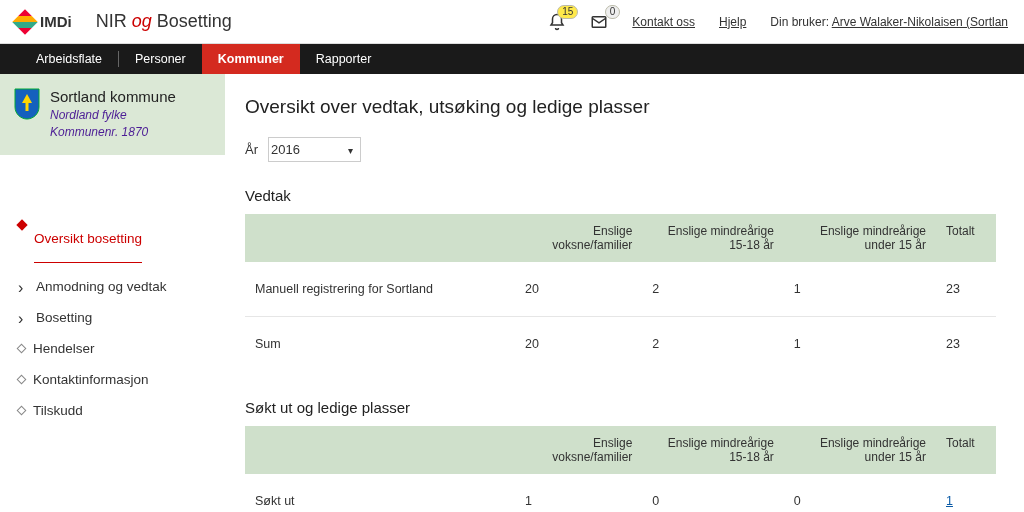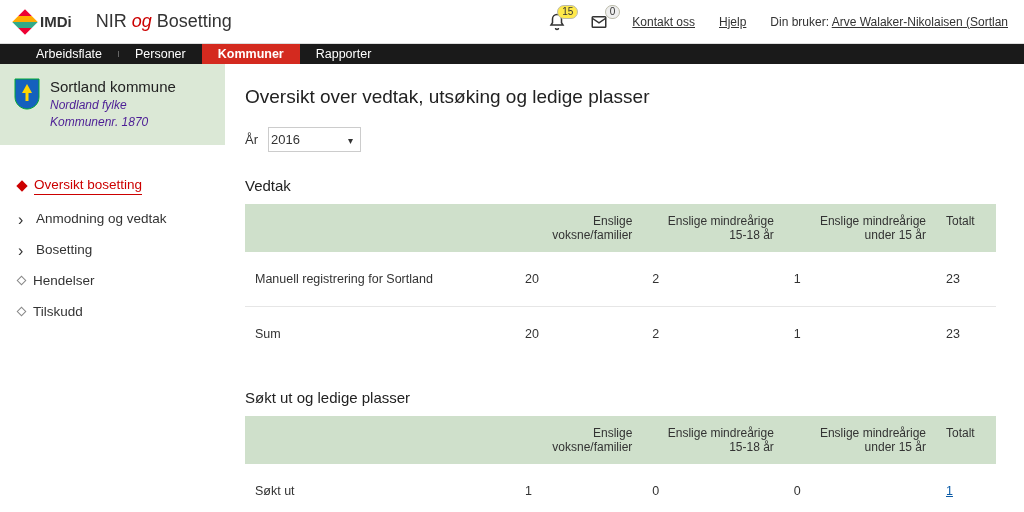--- a/index.html
+++ b/index.html
@@ -11,36 +11,36 @@
   .app-title { margin-left: 24px; font-size: 18px; font-weight: 400; }
   .app-title .og { color: #c00; font-style: italic; }
   .top-right { margin-left: auto; display: flex; align-items: center; gap: 24px; font-size: 12px; }
   .icon-btn { position: relative; display: inline-flex; align-items: center; cursor: pointer; }
   .badge { position: absolute; top: -8px; right: -12px; background: #ffe94a; border: 1px solid #bba; border-radius: 8px; font-size: 10px; padding: 0 4px; line-height: 12px; }
   .badge.grey { background: #eee; }
   .link { text-decoration: underline; cursor: pointer; color: #333; }
   .user-label { font-size: 12px; }
   .user-name { text-decoration: underline; text-align: right; }
   
-  .navbar { background: #1a1a1a; height: 20px; display: flex; align-items: stretch; padding-left: 20px; }
+  .navbar { background: #1a1a1a; height: 30px; display: flex; align-items: stretch; padding-left: 20px; }
   .nav-item { color: #fff; font-size: 12.5px; display: flex; align-items: center; padding: 0 16px; cursor: pointer; }
   .nav-sep { width: 1px; background: #666; margin: 7px 0; }
   .nav-item.active { background: #d42a1f; font-weight: 600; }
   
   .layout { display: flex; }
   .sidebar { width: 225px; flex-shrink: 0; }
   .kommune-box { background: #dbe8d6; padding: 14px 14px 14px 14px; display: flex; gap: 10px; }
   .shield { width: 26px; height: 32px; flex-shrink: 0; }
   .kommune-name { font-size: 15px; color: #222; margin-bottom: 2px; }
   .kommune-sub { font-size: 12px; color: #4c1d95; line-height: 1.4; font-style: italic; }
   
   .side-menu { padding: 24px 8px 8px 18px; }
   .side-item { display: flex; align-items: center; gap: 8px; padding: 8px 0; font-size: 13.5px; color: #333; cursor: pointer; }
   .side-item.active { color: #c00; }
-  .side-item.active .lbl { border-bottom: 1px solid #c00; padding-bottom: 2px; }
+  .side-item.active .lbl { border-bottom: 1px solid #c00; padding-bottom: 16px; margin-top: 44px; }
   .bullet { width: 10px; height: 10px; display: inline-block; }
   .bullet.diamond-red { background: #c00; transform: rotate(45deg); width: 8px; height: 8px; }
   .bullet.chev::before { content: "›"; font-size: 16px; color: #333; line-height: 10px; }
   .bullet.diamond-out { border: 1px solid #888; transform: rotate(45deg); width: 7px; height: 7px; }
   
   .main { flex: 1; padding: 22px 28px 30px 20px; }
   h1 { font-size: 19px; font-weight: 400; color: #222; margin-bottom: 24px; }
   .year-row { display: flex; align-items: center; gap: 10px; margin-bottom: 30px; font-size: 13px; }
   .year-select { border: 1px solid #ccc; padding: 4px 60px 4px 2px; font-size: 13px; background: #fff; position: relative; }
   .year-wrap { position: relative; display: inline-block; }
@@ -128,20 +128,24 @@
       <div class="side-item">
           <span class="bullet chev"></span>
           <span class="lbl">Bosetting</span>
         </div>
       <div class="side-item">
           <span class="bullet diamond-out"></span>
           <span class="lbl">Hendelser</span>
         </div>
       <div class="side-item">
           <span class="bullet diamond-out"></span>
+          <span class="lbl">Kontaktinformasjon</span>
+        </div>
+      <div class="side-item">
+          <span class="bullet diamond-out"></span>
           <span class="lbl">Tilskudd</span>
         </div>
     </nav>
   </aside>
 
   <main class="main">
     <h1>Oversikt over vedtak, utsøking og ledige plasser</h1>
     <div class="year-row">
       <span>År</span>
       <span class="year-wrap"><span class="year-select">2016</span></span>

